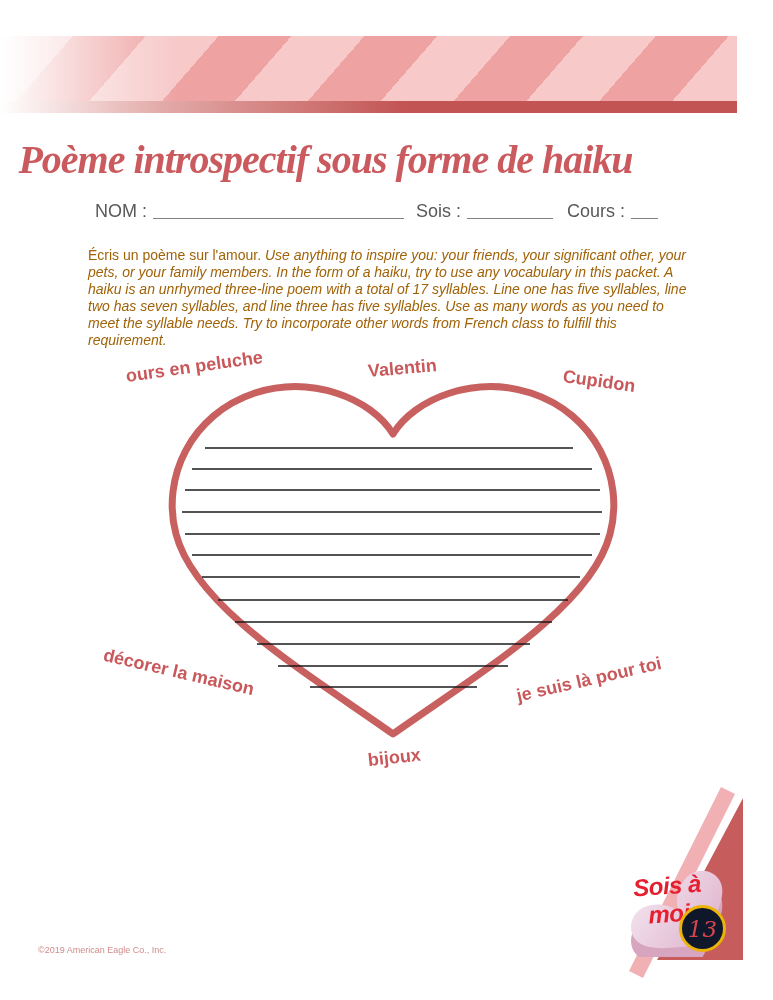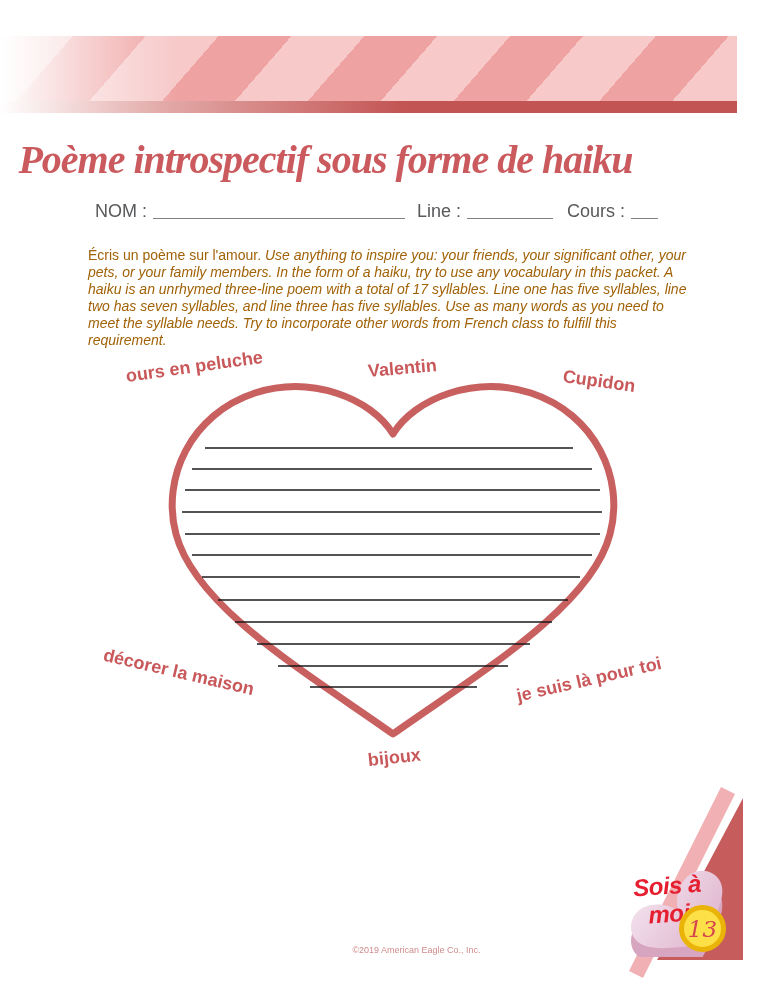--- a/index.html
+++ b/index.html
@@ -70,47 +70,47 @@
 
   
   .candy-svg{position:absolute;left:605px;top:845px;}
   .candy-label{
     position:absolute;left:612px;top:872px;width:112px;text-align:center;
     font-style:italic;font-weight:800;font-size:24px;letter-spacing:-0.5px;color:#e51f2f;
     transform:rotate(-4deg);
   }
   .page-circle{
     position:absolute;left:679px;top:905px;width:47px;height:47px;border-radius:50%;
-    background:#fde047;border:5px solid #eab308;box-sizing:border-box;
+    background:#0f172a;border:3px solid #eab308;box-sizing:border-box;
     display:flex;align-items:center;justify-content:center;
   }
   .page-circle span{
     font-family:"DejaVu Serif",serif;font-style:italic;font-size:23px;color:#d4454e;
   }
 
   
   .copyright{
-    position:absolute;left:0;top:945px;width:773px;text-align:center;padding-left:60px;
+    position:absolute;left:0;top:945px;width:773px;padding-left:38px;
     box-sizing:border-box;font-size:9px;color:#cf8c8b;
   }
 </style>
 </head>
 <body>
 
 <div id="page">
 
   <div class="band"></div>
   <div class="band-strip"></div>
 
   <div class="title">Poème introspectif sous forme de haiku</div>
 
   <div class="name-row">
     <span class="lbl">NOM :</span>
     <span class="fill fill-nom"></span>
-    <span class="lbl">Line :</span>
+    <span class="lbl">Sois :</span>
     <span class="fill fill-date"></span>
     <span class="lbl">Cours :</span>
     <span class="fill fill-cours"></span>
   </div>
 
   <p class="instructions"><span>Écris un poème sur l'amour. </span><em>Use anything to inspire you: your friends, your significant other, your pets, or your family members. In the form of a haiku, try to use any vocabulary in this packet. A haiku is an unrhymed three-line poem with a total of 17 syllables. Line one has five syllables, line two has seven syllables, and line three has five syllables. Use as many words as you need to meet the syllable needs. Try to incorporate other words from French class to fulfill this requirement.</em></p>
 
   <svg class="heart-svg" width="460" height="360" viewBox="0 0 460 360">
     <path class="heart-outline" d="M230,352
          C150,295 32,226 13,152

